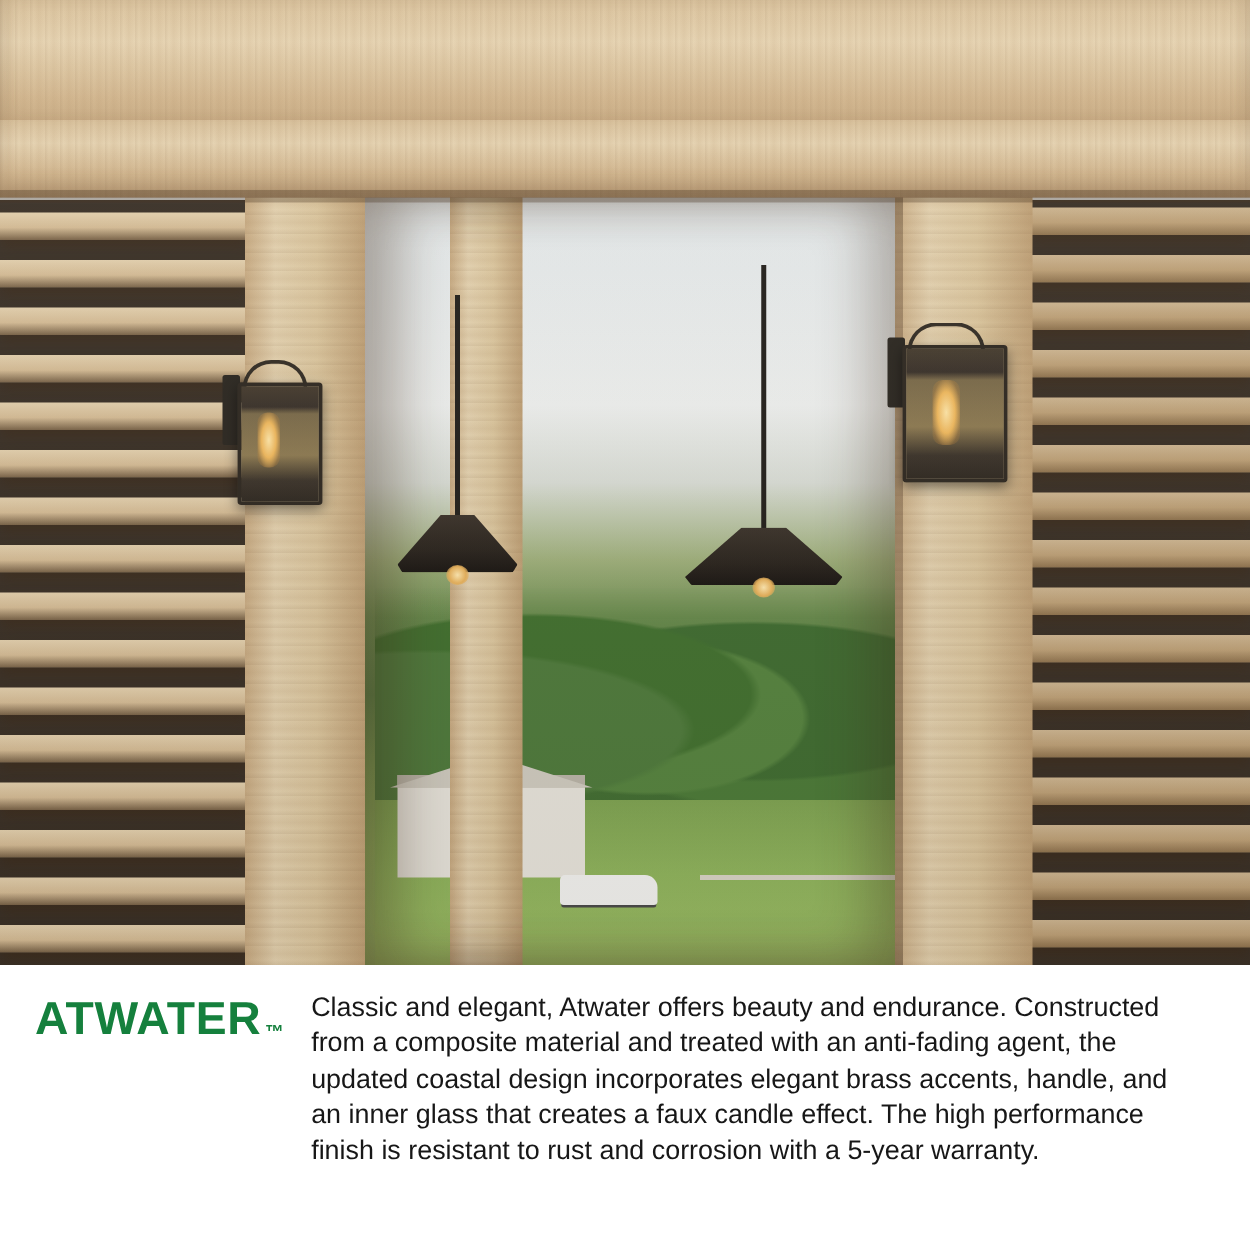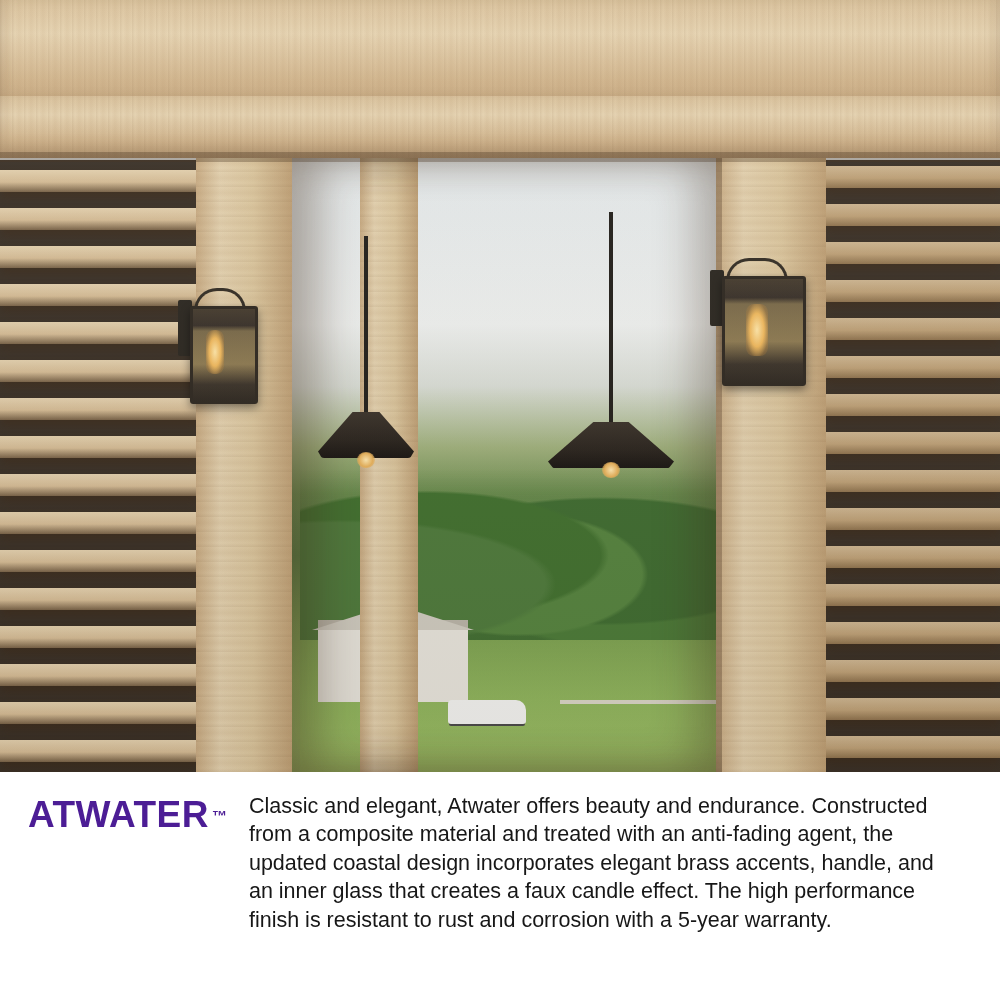--- a/index.html
+++ b/index.html
@@ -262,22 +262,22 @@
     background: #ffffff;
     display: flex;
     align-items: flex-start;
     padding: 14px 0 0 0;
     box-sizing: border-box;
   }
   .brand {
     flex: 0 0 auto;
     padding: 10px 0 0 28px;
     display: flex;
-    align-items: center;
-    color: #4c1d95;
+    align-items: flex-end;
+    color: #15803d;
   }
   .brand-name {
     font-size: 37px;
     font-weight: bold;
     letter-spacing: 0.5px;
     line-height: 1;
   }
   .brand-tm {
     font-size: 15px;
     font-weight: bold;

